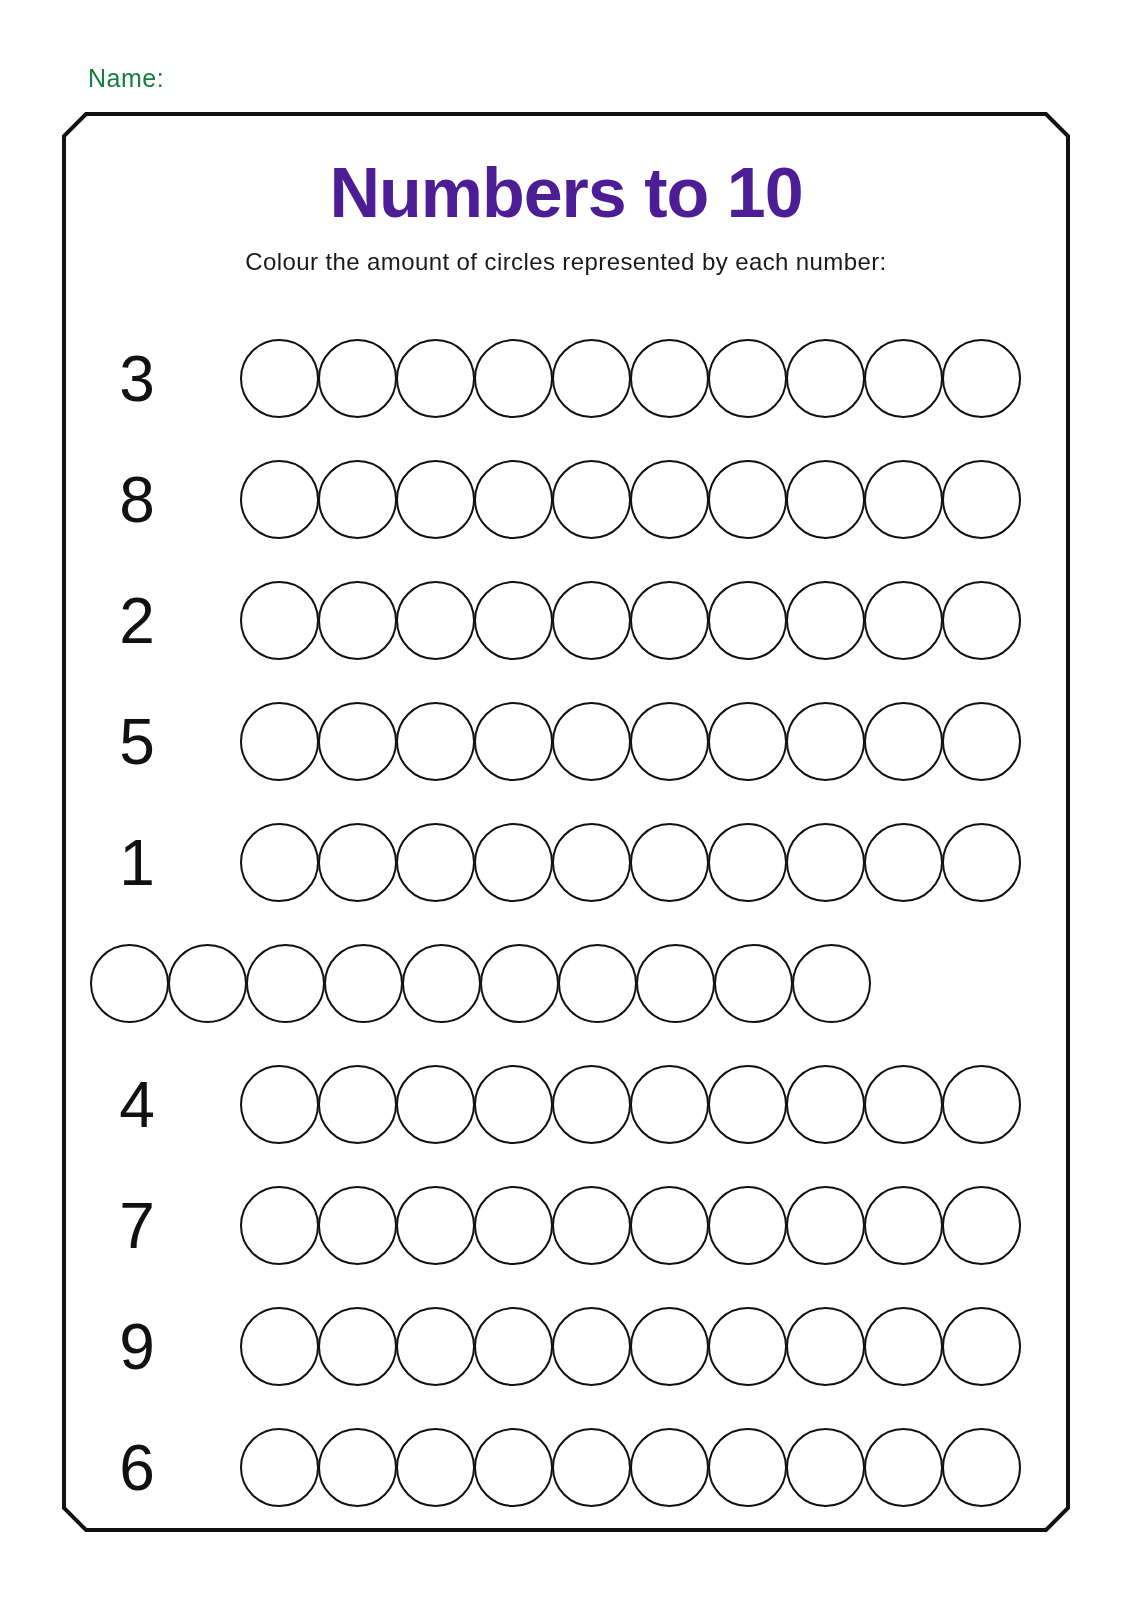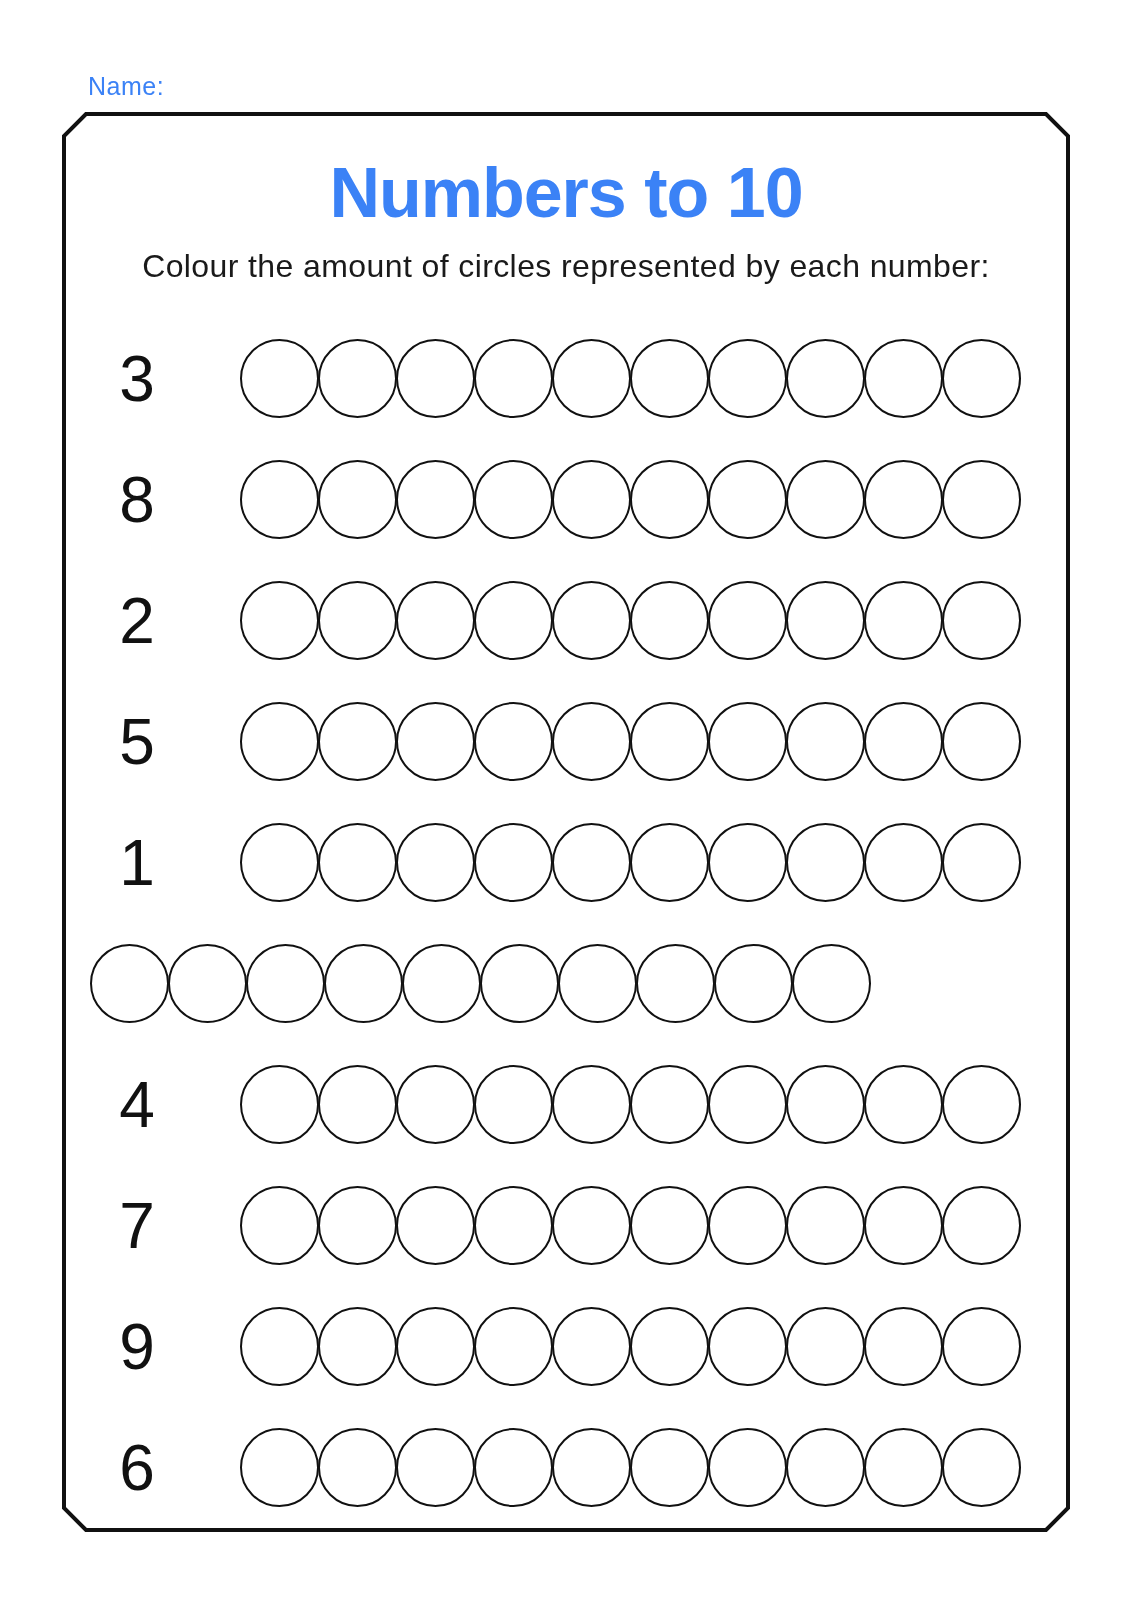--- a/index.html
+++ b/index.html
@@ -12,24 +12,24 @@
     width: 1131px;
     height: 1600px;
     background: #ffffff;
     font-family: "Liberation Sans", sans-serif;
     color: #111111;
     overflow: hidden;
   }
   .name-label {
     position: absolute;
     left: 88px;
-    top: 72px;
+    top: 64px;
     font-size: 25px;
     letter-spacing: 0.5px;
-    color: #3b82f6;
+    color: #15803d;
   }
   .frame {
     position: absolute;
     left: 62px;
     top: 112px;
     width: 1008px;
     height: 1420px;
   }
   .frame-border {
     position: absolute;
@@ -43,30 +43,30 @@
     position: absolute;
     left: 0;
     right: 0;
     top: 46px;
     margin: 0;
     text-align: center;
     font-size: 70px;
     line-height: 1.0;
     font-weight: 800;
     letter-spacing: -1px;
-    color: #3b82f6;
+    color: #4c1d95;
   }
   .worksheet-subtitle {
     position: absolute;
     left: 0;
     right: 0;
     top: 136px;
     margin: 0;
     text-align: center;
-    font-size: 32px;
+    font-size: 24px;
     letter-spacing: 0.4px;
     font-weight: 400;
     color: #1a1a1a;
   }
   .rows {
     position: absolute;
     left: 0;
     top: 206px;
     width: 100%;
   }

